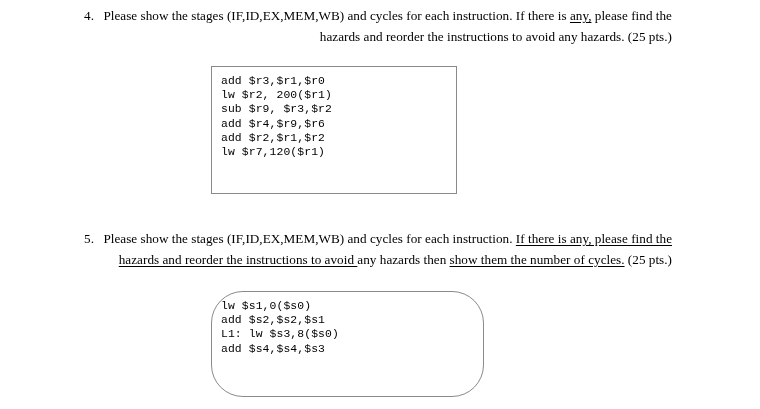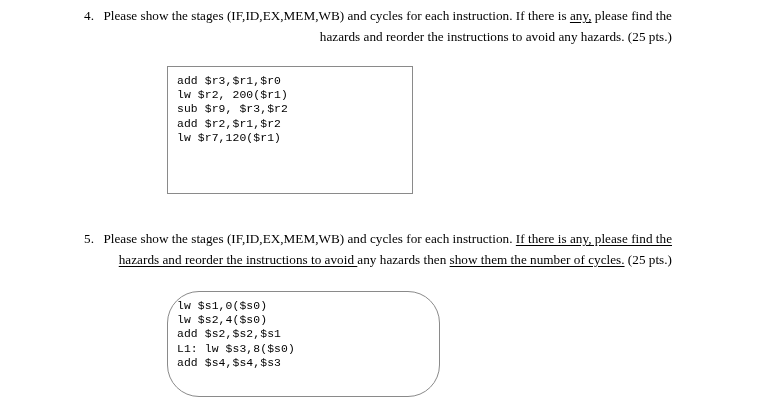--- a/index.html
+++ b/index.html
@@ -59,20 +59,21 @@
   .q-text .u {
     text-decoration: underline;
     text-underline-offset: 1.5px;
   }
   .code-box {
     position: absolute;
     border: 1px solid #8a8a8a;
     background: #ffffff;
     box-sizing: border-box;
     padding: 7px 10px 7px 9px;
+    margin-left: 44px;
   }
   #code-box-4 {
     left: 167px;
     top: 66px;
     width: 246px;
     height: 128px;
   }
   #code-box-5 {
     left: 167px;
     top: 291px;
@@ -100,34 +101,34 @@
       <div class="q-body">
         <div class="q-text"><span>Please show the stages (IF,ID,EX,MEM,WB) and cycles for each instruction. If there is </span><span class="u">any,</span><span> please find the hazards and reorder the instructions to avoid any hazards. (25 pts.)</span></div>
       </div>
     </div>
   </div>
 
   <div class="code-box" id="code-box-4">
     <div class="code-line">add $r3,$r1,$r0</div>
     <div class="code-line">lw $r2, 200($r1)</div>
     <div class="code-line">sub $r9, $r3,$r2</div>
+    <div class="code-line">add $r4,$r9,$r6</div>
     <div class="code-line">add $r2,$r1,$r2</div>
     <div class="code-line">lw $r7,120($r1)</div>
   </div>
 
   <div class="question" id="question-5">
     <div class="q-row">
       <div class="q-number">5.</div>
       <div class="q-body">
         <div class="q-text"><span>Please show the stages (IF,ID,EX,MEM,WB) and cycles for each instruction. </span><span class="u">If there is any, please find the hazards and reorder the instructions to avoid </span><span>any hazards then </span><span class="u">show them the number of cycles.</span><span> (25 pts.)</span></div>
       </div>
     </div>
   </div>
 
   <div class="code-box" id="code-box-5">
     <div class="code-line">lw $s1,0($s0)</div>
-    <div class="code-line">lw $s2,4($s0)</div>
     <div class="code-line">add $s2,$s2,$s1</div>
     <div class="code-line">L1: lw $s3,8($s0)</div>
     <div class="code-line">add $s4,$s4,$s3</div>
   </div>
 
 </div>
 
 </body></html>

